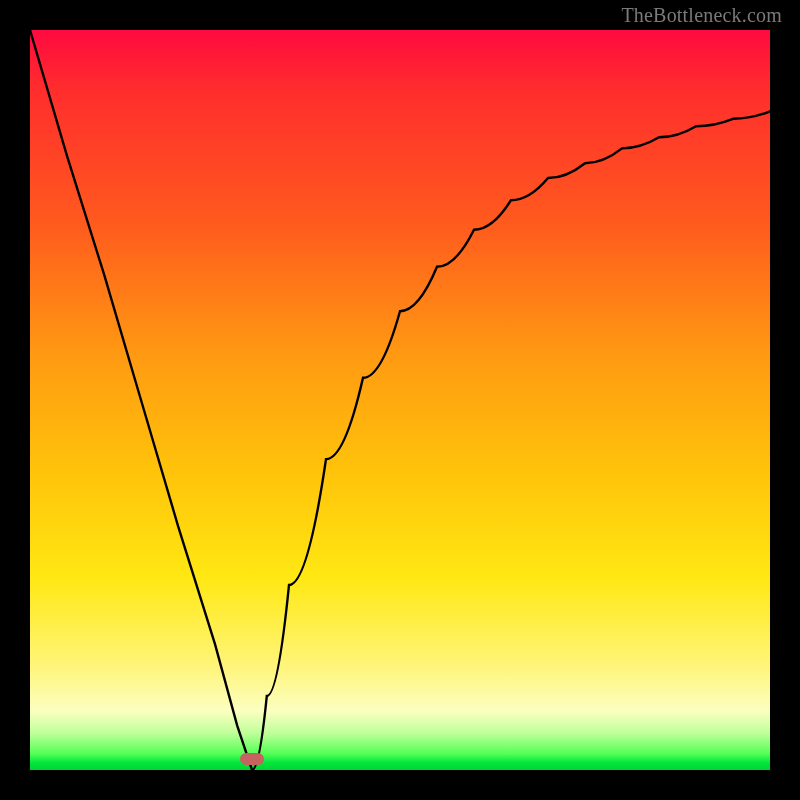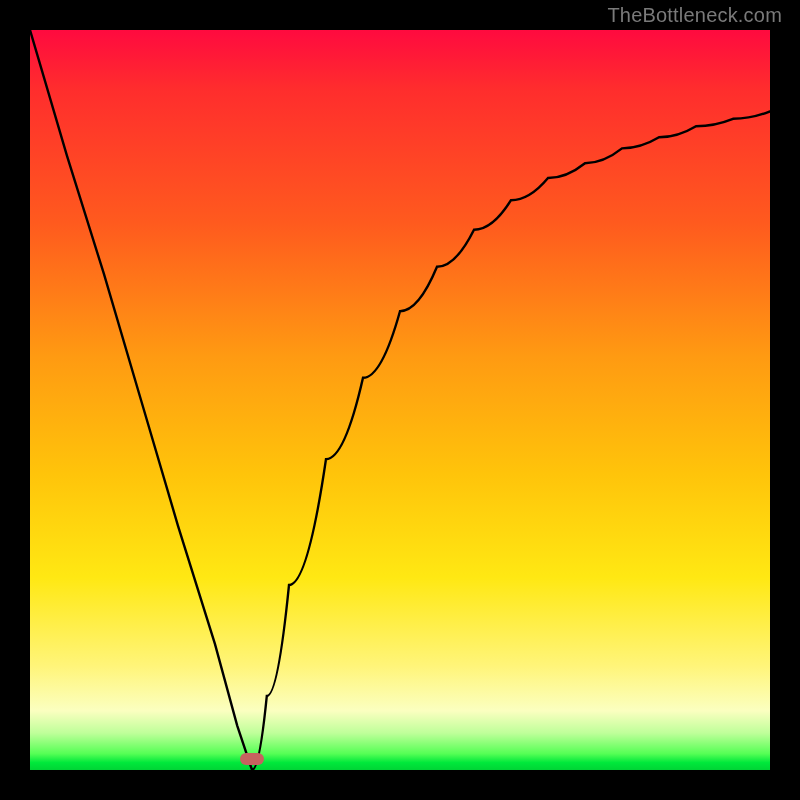--- a/index.html
+++ b/index.html
@@ -9,20 +9,21 @@
     height: 800px;
     background: #000;
     overflow: hidden;
     font-family: Arial, Helvetica, sans-serif;
   }
   .outer {
     position: relative;
     width: 800px;
     height: 644px;
     background: #000;
+    font-family: Liberation Serif, serif;
   }
   .watermark {
     position: absolute;
     top: 4px;
     right: 18px;
     color: #7a7a7a;
     font-size: 20px;
     letter-spacing: 0.2px;
     z-index: 10;
     user-select: none;

